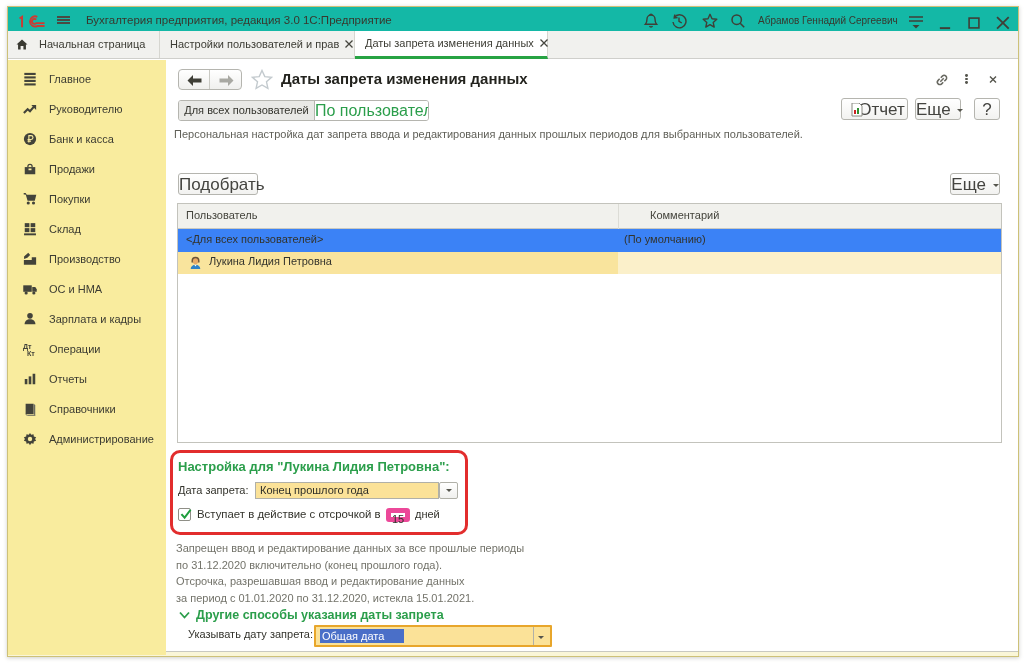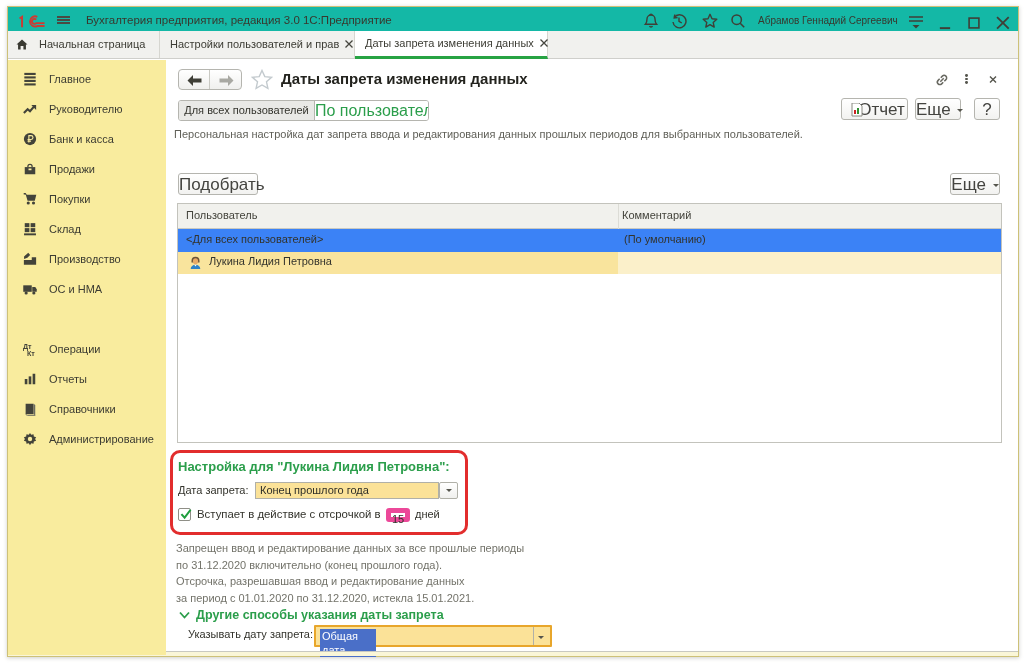--- a/index.html
+++ b/index.html
@@ -50,21 +50,21 @@
 .ghead { position:absolute; left:12px; top:399px; font-size:13px; font-weight:bold; color:#2b9e4b; }
 .lbl { position:absolute; font-size:11px; color:#33332c; }
 .yfield { position:absolute; background:#fbe298; border:1px solid #b0b0a8; font-size:11px; color:#2e2e28; padding-left:4px; line-height:15px; }
 .ddbtn { position:absolute; background:linear-gradient(#ffffff,#f0f0ee); border:1px solid #b0b0a8; text-align:center; line-height:13px; border-radius:2px; }
 .cbox { position:absolute; left:12px; top:448px; width:13px; height:13px; background:#fff; border:1px solid #8f8f87; border-radius:2px; }
 .cbox svg { position:absolute; left:1px; top:0px; }
 .numfld { position:absolute; left:220px; top:448px; width:24px; height:14px; background:#fff; border:5px solid #ec4899; border-radius:3px; font-size:11px; color:#2e2e28; text-align:center; line-height:12px; }
 .graytext { position:absolute; left:10px; top:480px; font-size:11px; line-height:16.6px; color:#73736a; }
 .collap { position:absolute; left:13px; top:548px; font-size:12.5px; font-weight:bold; color:#2b9e4b; }
 .combo2 { position:absolute; left:148px; top:565px; width:238px; height:22px; background:#fbe298; border:2px solid #e8a62b; border-radius:1px; }
-.combo2 .sel { position:absolute; left:4px; top:2px; background:#4a6fc8; color:#fff; font-size:11px; padding:0 2px; line-height:14px; width:56px; }
+.combo2 .sel { position:absolute; left:4px; top:2px; background:#4a6fc8; color:#fff; font-size:11px; padding:0 2px; line-height:14px; width:84px; }
 .c2div { position:absolute; right:16px; top:0; width:1px; height:18px; background:#b0b0a8; }
 </style>
 </head>
 <body>
 <div class="window">
   <div class="titlebar">
     <svg class="logo1c" viewBox="0 0 29 14">
       <g fill="none" stroke="#cc3b33" stroke-width="2">
         <path d="M4.2 13.5 V2.6 L1.6 4.4"></path>
         <path d="M20 2.6 a5.3 5.3 0 1 0 0 9.6 L27.5 12.2"></path>
@@ -189,20 +189,27 @@
         <svg class="sic" viewBox="0 0 16 16">
           <g fill="#43433a">
             <rect x="0.3" y="3.8" width="9.7" height="7.4"></rect>
             <path d="M10.6 5.6 H14 L15.7 8.2 V11.2 H10.6 Z"></path>
             <circle cx="3.6" cy="12.6" r="1.8"></circle>
             <circle cx="12.4" cy="12.6" r="1.8"></circle>
           </g>
         </svg>
         <span class="stx">ОС и НМА</span>
       </div>
+    <div class="sitem" style="top:244px">
+        <svg class="sic" viewBox="0 0 16 16">
+          <circle cx="8" cy="4.4" r="3.2" fill="#43433a"></circle>
+          <path d="M1.8 14 c0-3.4 2.7-5.6 6.2-5.6 s6.2 2.2 6.2 5.6 Z" fill="#43433a"></path>
+        </svg>
+        <span class="stx">Зарплата и кадры</span>
+      </div>
     <div class="sitem" style="top:304px">
         <svg class="sic" viewBox="0 0 16 16">
           <g fill="#43433a">
             <rect x="2" y="8" width="3" height="6"></rect>
             <rect x="6.5" y="5" width="3" height="9"></rect>
             <rect x="11" y="2" width="3" height="12"></rect>
           </g>
         </svg>
         <span class="stx">Отчеты</span>
       </div>
@@ -278,21 +285,21 @@
     <div class="btn" style="left:749px;top:38px;width:46px;height:22px;line-height:21px;">Еще <span class="caret"></span></div>
     <div class="btn" style="left:808px;top:38px;width:26px;height:22px;line-height:21px;">?</div>
     <div class="desc">Персональная настройка дат запрета ввода и редактирования данных прошлых периодов для выбранных пользователей.</div>
 
     <div class="btn" style="left:12px;top:113px;width:80px;height:22px;line-height:21px;">Подобрать</div>
     <div class="btn" style="left:784px;top:113px;width:50px;height:22px;line-height:21px;">Еще <span class="caret"></span></div>
 
     <div class="tbl">
       <div class="thead">
           <span style="position:absolute;left:8px;top:5px;">Пользователь</span>
-          <span style="position:absolute;left:444px;top:5px;">Комментарий</span>
+          <span style="position:absolute;left:472px;top:5px;">Комментарий</span>
           <div style="position:absolute;left:440px;top:0;width:1px;height:25px;background:#dcdcd6"></div>
         </div>
       <div class="trow1">
           <span style="position:absolute;left:8px;top:4px;">&lt;Для всех пользователей&gt;</span>
           <span style="position:absolute;left:446px;top:4px;">(По умолчанию)</span>
         </div>
       <div class="trow2">
         <div style="position:absolute;left:0;top:0;width:440px;height:22px;background:#f9e49d"></div>
         <div style="position:absolute;left:440px;top:0;right:0;height:22px;background:#fbf0ca"></div>
         <svg style="position:absolute;left:12px;top:4px" width="11" height="13" viewBox="0 0 11 13">

